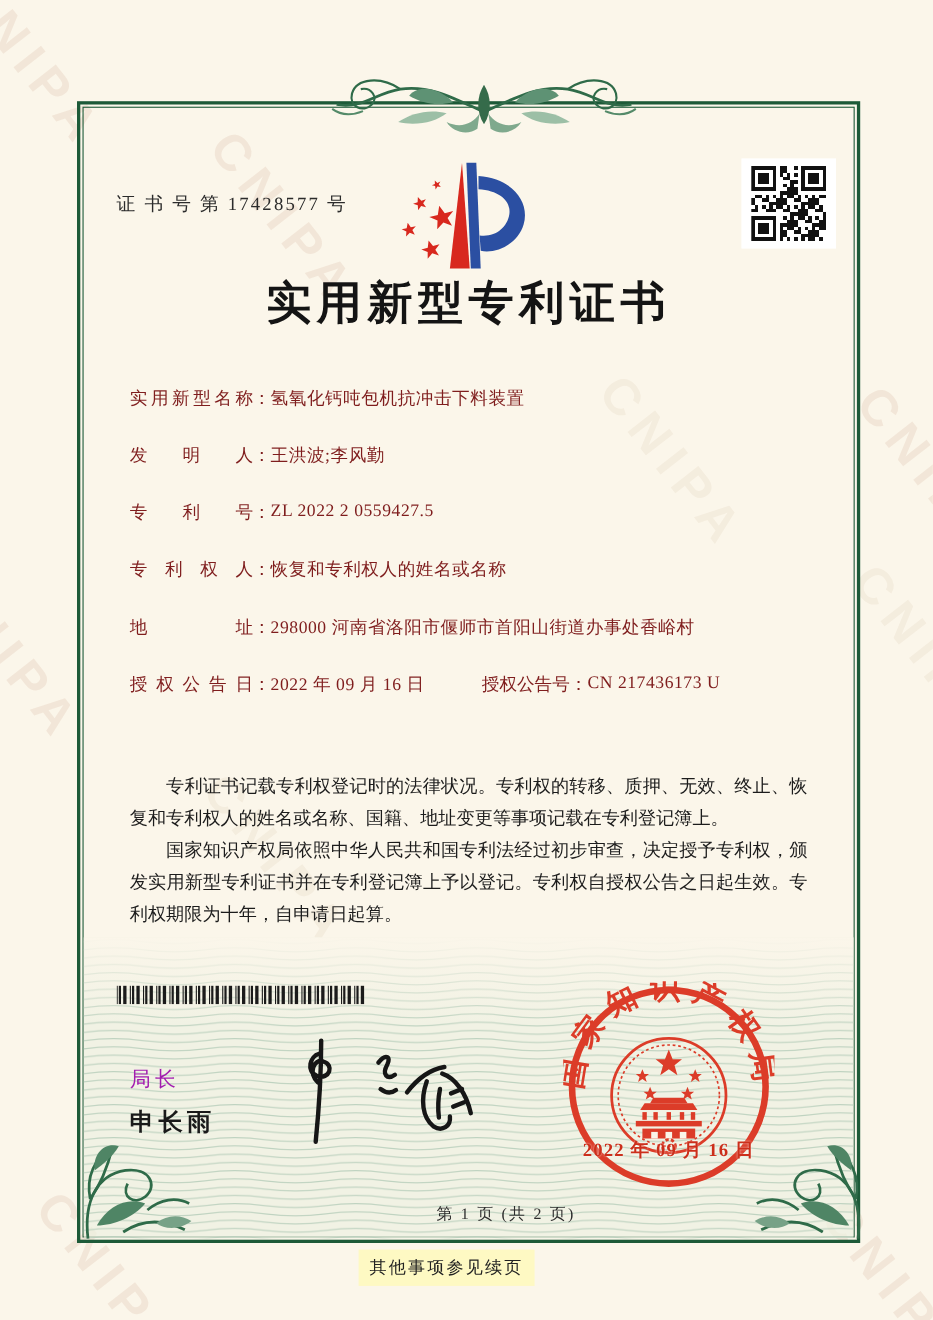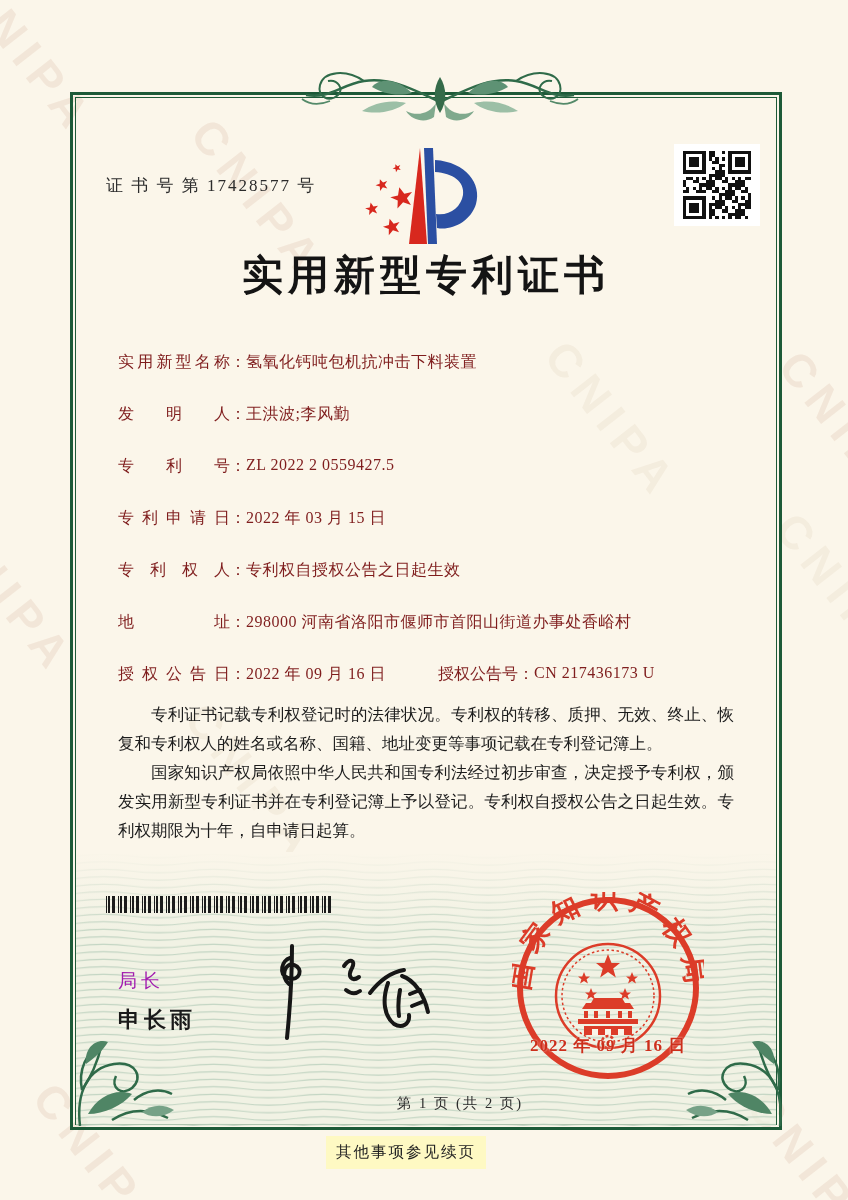--- a/index.html
+++ b/index.html
@@ -333,24 +333,21 @@
     <div class="frow">
       <span class="flabel">实用新型名称</span><span class="fcolon">：</span><span class="fvalue">氢氧化钙吨包机抗冲击下料装置</span>
     </div>
     <div class="frow">
       <span class="flabel">发明人</span><span class="fcolon">：</span><span class="fvalue">王洪波;李风勤</span>
     </div>
     <div class="frow">
       <span class="flabel">专利号</span><span class="fcolon">：</span><span class="fvalue">ZL 2022 2 0559427.5</span>
     </div>
     <div class="frow">
-      <span class="flabel">专利申请日</span><span class="fcolon">：</span><span class="fvalue">2022 年 03 月 15 日</span>
-    </div>
-    <div class="frow">
-      <span class="flabel">专利权人</span><span class="fcolon">：</span><span class="fvalue">专利权自授权公告之日起生效</span>
+      <span class="flabel">专利权人</span><span class="fcolon">：</span><span class="fvalue">恢复和专利权人的姓名或名称</span>
     </div>
     <div class="frow">
       <span class="flabel">地址</span><span class="fcolon">：</span><span class="fvalue">298000 河南省洛阳市偃师市首阳山街道办事处香峪村</span>
     </div>
     <div class="frow">
       <span class="flabel">授权公告日</span><span class="fcolon">：</span><span class="fvalue">2022 年 09 月 16 日</span><span class="fpair2"><span class="flabel2">授权公告号</span><span class="fcolon">：</span><span class="fvalue">CN 217436173 U</span></span>
     </div>
   </div>
 
   <div class="body-text">

